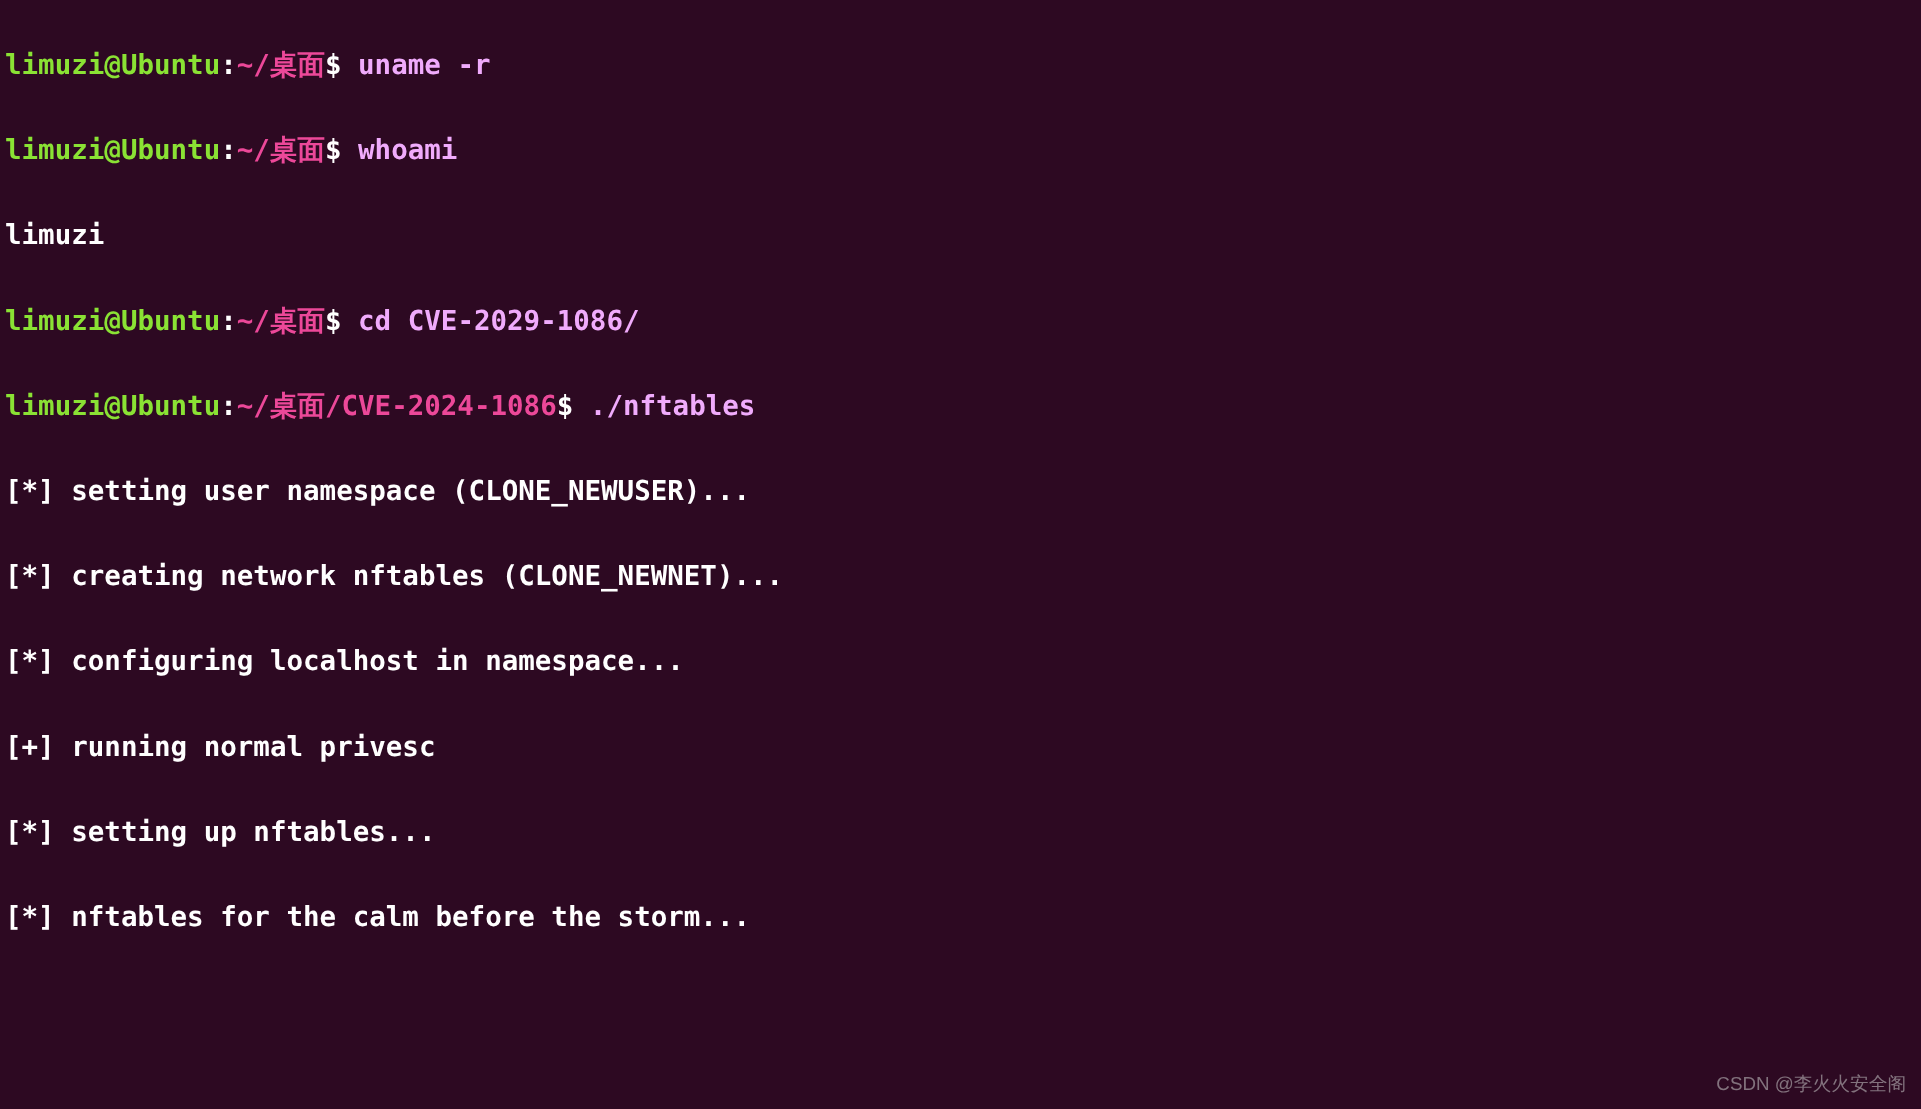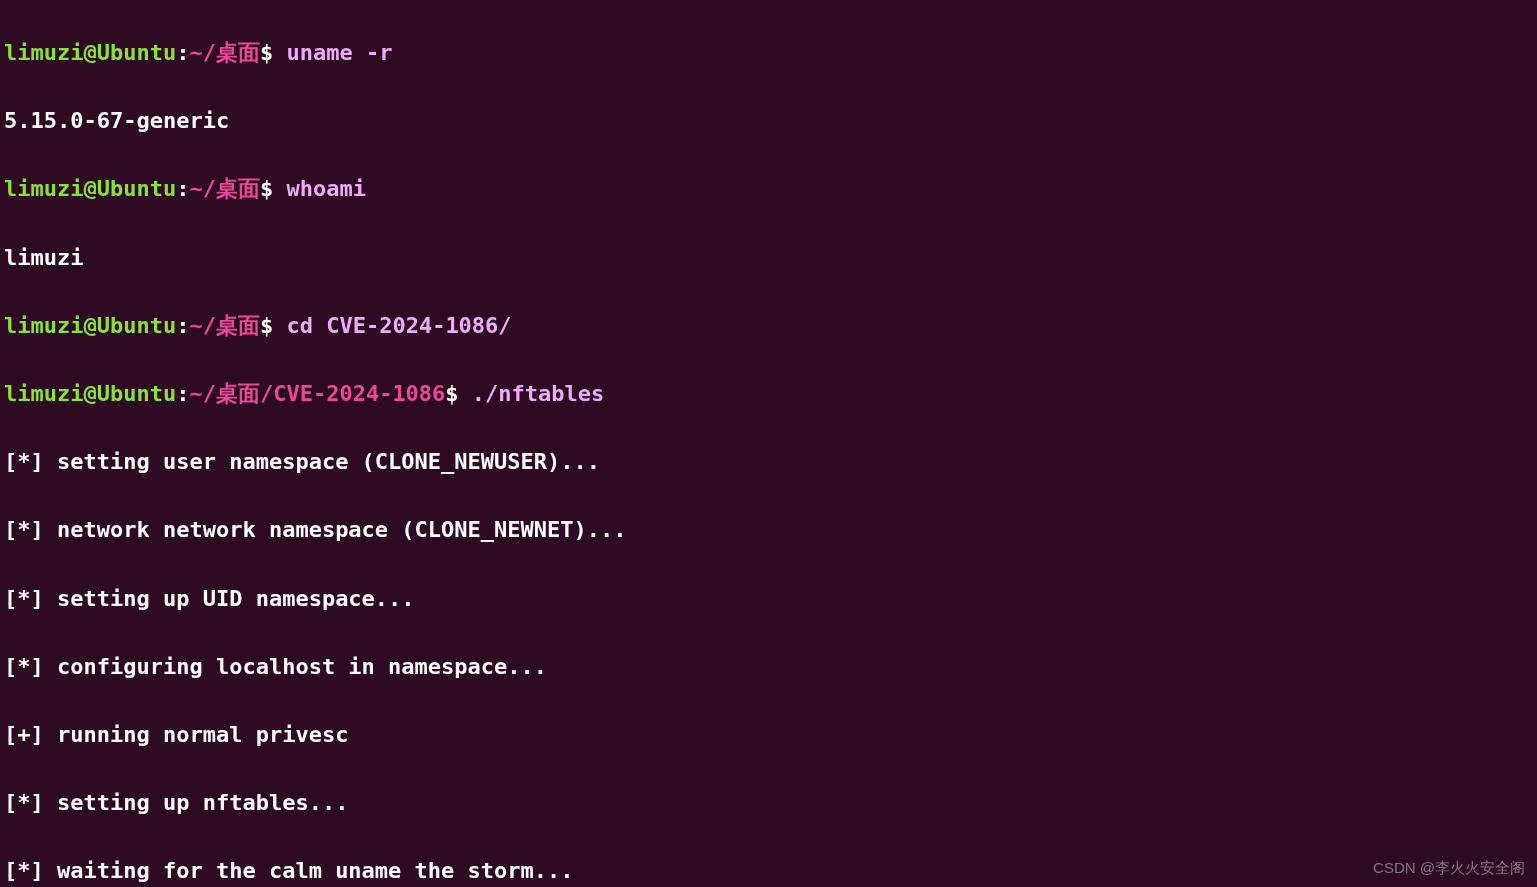--- a/index.html
+++ b/index.html
@@ -35,32 +35,30 @@
     font-size: 15px;
     font-family: sans-serif;
     font-weight: normal;
   }
 </style>
 </head>
 <body>
 
 <div class="terminal">
 <span class="line"><span class="user-host">limuzi@Ubuntu</span><span class="colon-white">:</span><span class="path">~/桌面</span><span class="dollar">$</span> <span class="cmd">uname -r</span></span>
-<span class="line output">5.15.0-67-generic</span>
 <span class="line"><span class="user-host">limuzi@Ubuntu</span><span class="colon-white">:</span><span class="path">~/桌面</span><span class="dollar">$</span> <span class="cmd">whoami</span></span>
 <span class="line output">limuzi</span>
-<span class="line"><span class="user-host">limuzi@Ubuntu</span><span class="colon-white">:</span><span class="path">~/桌面</span><span class="dollar">$</span> <span class="cmd">cd CVE-2024-1086/</span></span>
+<span class="line"><span class="user-host">limuzi@Ubuntu</span><span class="colon-white">:</span><span class="path">~/桌面</span><span class="dollar">$</span> <span class="cmd">cd CVE-2029-1086/</span></span>
 <span class="line"><span class="user-host">limuzi@Ubuntu</span><span class="colon-white">:</span><span class="path">~/桌面/CVE-2024-1086</span><span class="dollar">$</span> <span class="cmd">./nftables</span></span>
 <span class="line output">[*] setting user namespace (CLONE_NEWUSER)...</span>
-<span class="line output">[*] network network namespace (CLONE_NEWNET)...</span>
-<span class="line output">[*] setting up UID namespace...</span>
+<span class="line output">[*] creating network nftables (CLONE_NEWNET)...</span>
 <span class="line output">[*] configuring localhost in namespace...</span>
 <span class="line output">[+] running normal privesc</span>
 <span class="line output">[*] setting up nftables...</span>
-<span class="line output">[*] waiting for the calm uname the storm...</span>
+<span class="line output">[*] nftables for the calm before the storm...</span>
 
 
 
 
 
 
 
 
 
 

